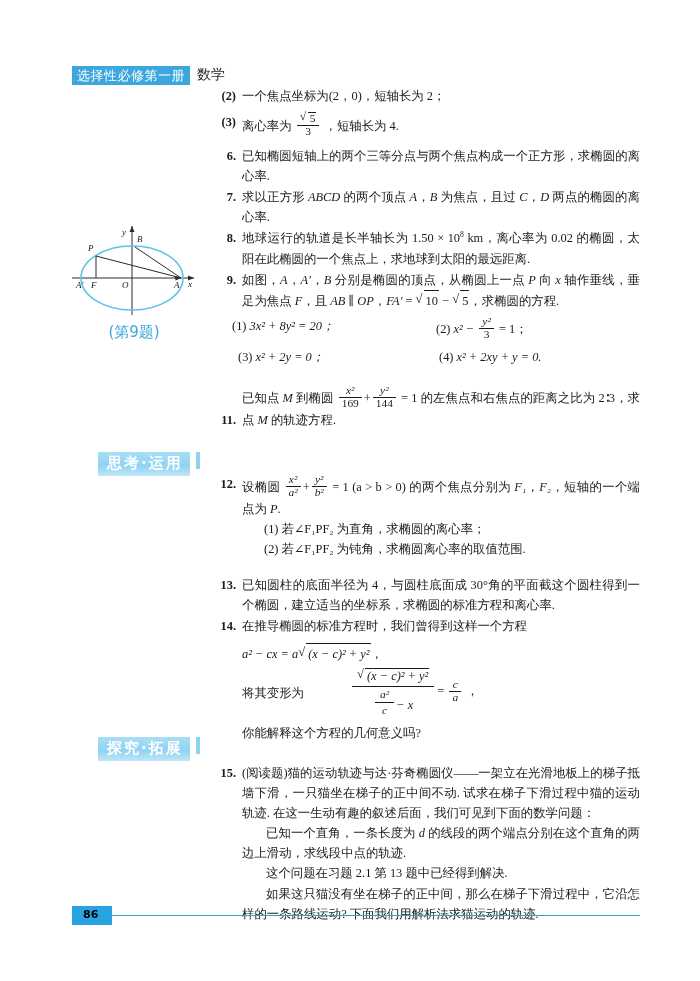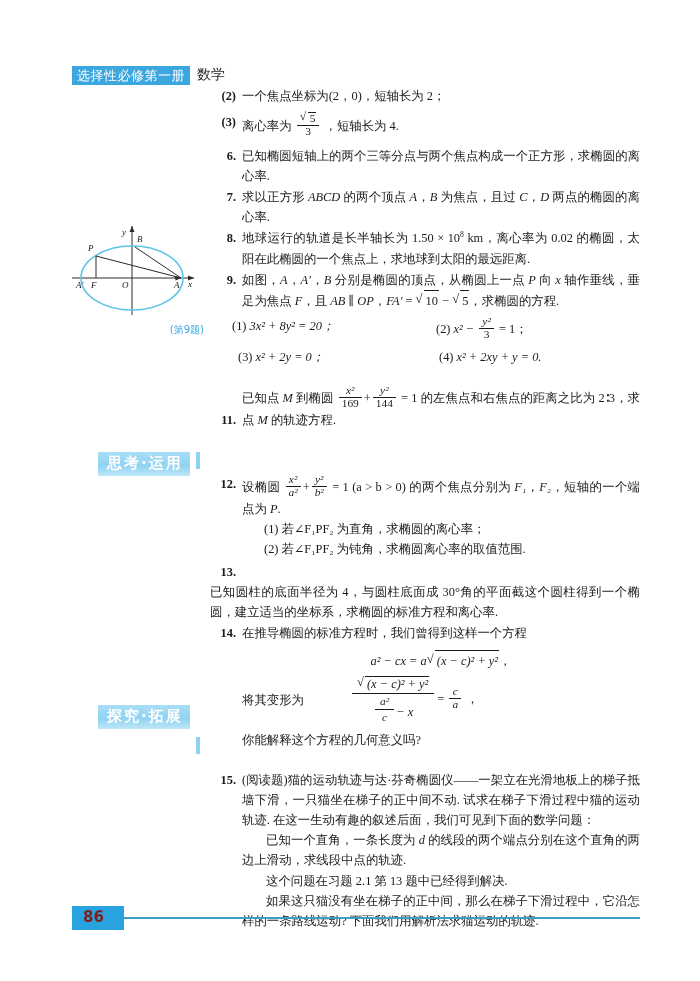--- a/index.html
+++ b/index.html
@@ -79,21 +79,21 @@
     display: flex;
     margin-left: 22px;
   }
   .subrow > div {
     width: 50%;
   }
   .indent {
     text-indent: 24px;
   }
   .centerline {
-    text-align: center;
+    text-align: left;
     margin: 7px 0 4px 0;
   }
   .gapline {
     display: flex;
     align-items: center;
     margin: 4px 0 2px 0;
   }
   .gapline .lbl {
     flex: 0 0 auto;
     padding-right: 48px;
@@ -170,41 +170,40 @@
   .figure {
     position: absolute;
     left: 64px;
     top: 218px;
     width: 140px;
     text-align: center;
   }
   .figcap {
     margin-top: 1px;
     color: #3ba7de;
-    font-size: 10px;
-    font-family: "DejaVu Sans", sans-serif;
-    text-align: right;
+    font-size: 15px;
+    font-family: "DejaVu Sans", sans-serif;
   }
 
   
   .footer {
     position: absolute;
     left: 72px;
     top: 906px;
     width: 568px;
     display: flex;
     align-items: center;
   }
   .pagenum {
     background: #29a3e0;
-    color: #7f1d1d;
-    font-family: "DejaVu Sans", sans-serif;
-    font-size: 15px;
+    color: #000000;
+    font-family: "DejaVu Sans", sans-serif;
+    font-size: 11px;
     font-weight: bold;
-    padding: 3px 20px 4px 11px;
+    padding: 3px 14px 4px 11px;
     line-height: 1.1;
   }
   .footrule {
     flex: 1 1 auto;
     height: 1.5px;
     background: #3d9fc4;
   }
 </style>
 </head>
 <body>
@@ -241,21 +240,21 @@
       <text x="58" y="17" font-family="Liberation Serif, serif" font-style="italic" font-size="9" fill="#1a1a1a">y</text>
       <text x="73" y="24" font-family="Liberation Serif, serif" font-style="italic" font-size="9" fill="#1a1a1a">B</text>
       <text x="24" y="33" font-family="Liberation Serif, serif" font-style="italic" font-size="9" fill="#1a1a1a">P</text>
     </svg>
     <div class="figcap">(第9题)</div>
   </div>
 
   <div class="sectag" style="top:452px;">思考·运用</div>
   <div class="marker" style="top:452px;"></div>
 
-  <div class="sectag" style="top:705px;">探究·拓展</div>
+  <div class="sectag" style="top:737px;">探究·拓展</div>
   <div class="marker" style="top:737px;"></div>
 
   <div class="content">
 
     <div class="item">
       <div class="num">(2)</div>
       <div class="body">一个焦点坐标为(2，0)，短轴长为 2；</div>
     </div>
 
     <div class="item" style="margin-top:6px;">
@@ -333,21 +332,21 @@
 
     <div class="item" style="margin-top:44px;">
       <div class="num">12.</div>
       <div class="body">
         <span>设椭圆 </span><span class="frac"><span class="nu mi">x²</span><span class="de mi">a²</span></span><span>+</span><span class="frac"><span class="nu mi">y²</span><span class="de mi">b²</span></span><span> = 1 (a &gt; b &gt; 0) 的两个焦点分别为 </span><span class="mi">F₁</span><span>，</span><span class="mi">F₂</span><span>，短轴的一个端点为 </span><span class="mi">P</span><span>.</span>
         <div class="sub">(1) 若∠F₁PF₂ 为直角，求椭圆的离心率；</div>
         <div class="sub">(2) 若∠F₁PF₂ 为钝角，求椭圆离心率的取值范围.</div>
       </div>
     </div>
 
-    <div class="item" style="margin-top:3px;flex-direction:column;">
+    <div class="item" style="margin-top:16px;">
       <div class="num">13.</div>
       <div class="body">已知圆柱的底面半径为 4，与圆柱底面成 30°角的平面截这个圆柱得到一个椭圆，建立适当的坐标系，求椭圆的标准方程和离心率.</div>
     </div>
 
     <div class="item">
       <div class="num">14.</div>
       <div class="body">
         <div>在推导椭圆的标准方程时，我们曾得到这样一个方程</div>
         <div class="centerline">
           <span class="mi">a² − cx = a</span><span class="rad"><span class="bar mi">(x − c)² + y²</span></span><span>，</span>

